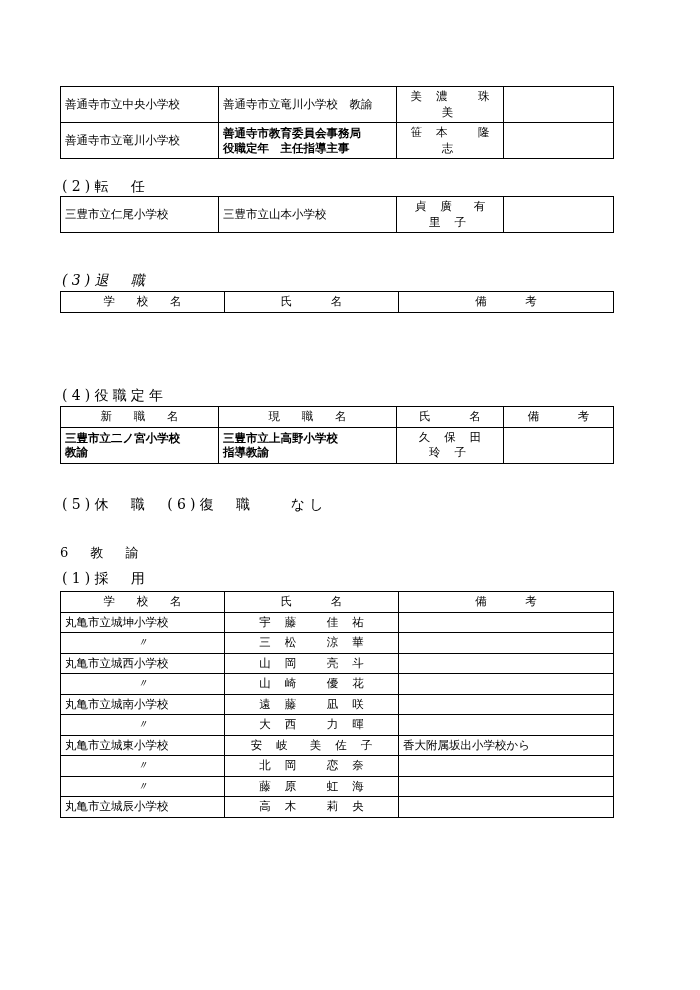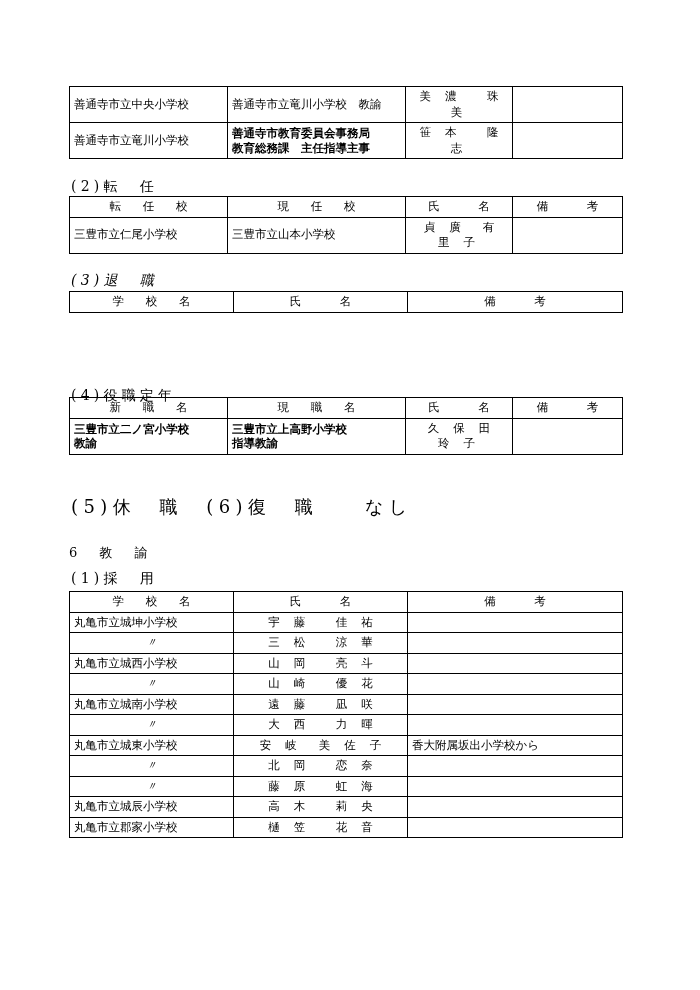--- a/index.html
+++ b/index.html
@@ -15,21 +15,20 @@
     color: #000000;
     -webkit-font-smoothing: antialiased;
   }
   .page {
     position: relative;
     width: 616px;
     height: 990px;
     box-sizing: border-box;
     padding: 0;
     overflow: hidden;
-    margin-left: 9px;
   }
 
   
   table.doc {
     border-collapse: collapse;
     table-layout: fixed;
     font-size: 11.5px;
     line-height: 1.35;
   }
   table.doc td {
@@ -77,35 +76,35 @@
     font-size: 13px;
     letter-spacing: 0.35em;
     line-height: 1.2;
   }
   .sub-head {
     font-size: 14px;
     letter-spacing: 0.3em;
     line-height: 1.2;
   }
   .plain-line {
-    font-size: 18px;
+    font-size: 14px;
     letter-spacing: 0.3em;
     line-height: 1.2;
   }
 
   
   .abs { position: absolute; }
 
   #tbl-continued   { left: 60px; top: 86px;  width: 553px; }
   #head-tennin     { left: 62px; top: 178px; }
   #tbl-tennin      { left: 60px; top: 196px; width: 553px; }
   #head-taishoku   { left: 62px; top: 272px; font-style: italic; }
   #tbl-taishoku    { left: 60px; top: 291px; width: 553px; }
   #head-yakushoku  { left: 62px; top: 387px; }
-  #tbl-yakushoku   { left: 60px; top: 397px; width: 553px; }
+  #tbl-yakushoku   { left: 60px; top: 406px; width: 553px; }
   #line-kyushoku   { left: 62px; top: 496px; }
   #head-kyoyu      { left: 60px; top: 545px; }
   #head-saiyo      { left: 62px; top: 570px; }
   #tbl-saiyo       { left: 60px; top: 591px; width: 553px; }
 </style>
 </head>
 <body>
 
 <div class="page">
 
@@ -120,43 +119,37 @@
       <tr>
         <td class="lft">善通寺市立中央小学校</td>
         <td class="lft">善通寺市立竜川小学校　教諭</td>
         <td class="nm">美 濃　 珠 美</td>
         <td class="lft"></td>
       </tr>
       <tr>
         <td class="lft">善通寺市立竜川小学校</td>
         <td class="two-line">
           <span class="sub">善通寺市教育委員会事務局</span>
-          <span class="sub">教育総務課　主任指導主事</span>
+          <span class="sub">役職定年　主任指導主事</span>
         </td>
         <td class="nm">笹 本　 隆 志</td>
         <td class="lft"></td>
       </tr>
     </tbody>
   </table>
 
   <div class="sub-head abs" id="head-tennin">(2)転　任</div>
   <table class="doc abs" id="tbl-tennin">
     <colgroup>
       <col style="width:158px">
         <col style="width:178px">
         <col style="width:107px">
         <col style="width:110px">
     </colgroup>
     <tbody>
-      <tr>
-        <td class="hdr">転　任　校</td>
-        <td class="hdr">現　任　校</td>
-        <td class="hdr">氏　　名</td>
-        <td class="hdr">備　　考</td>
-      </tr>
       <tr>
         <td class="lft">三豊市立仁尾小学校</td>
         <td class="lft">三豊市立山本小学校</td>
         <td class="nm">貞 廣　有 里 子</td>
         <td class="lft"></td>
       </tr>
     </tbody>
   </table>
 
   <div class="sub-head abs" id="head-taishoku">(3)退　職</div>
@@ -265,21 +258,16 @@
       <tr>
         <td class="ditto">〃</td>
         <td class="nm">藤 原　 虹 海</td>
         <td class="lft"></td>
       </tr>
       <tr>
         <td class="lft">丸亀市立城辰小学校</td>
         <td class="nm">高 木　 莉 央</td>
         <td class="lft"></td>
       </tr>
-      <tr>
-        <td class="lft">丸亀市立郡家小学校</td>
-        <td class="nm">樋 笠　 花 音</td>
-        <td class="lft"></td>
-      </tr>
     </tbody>
   </table>
 
 </div>
 
 </body></html>

